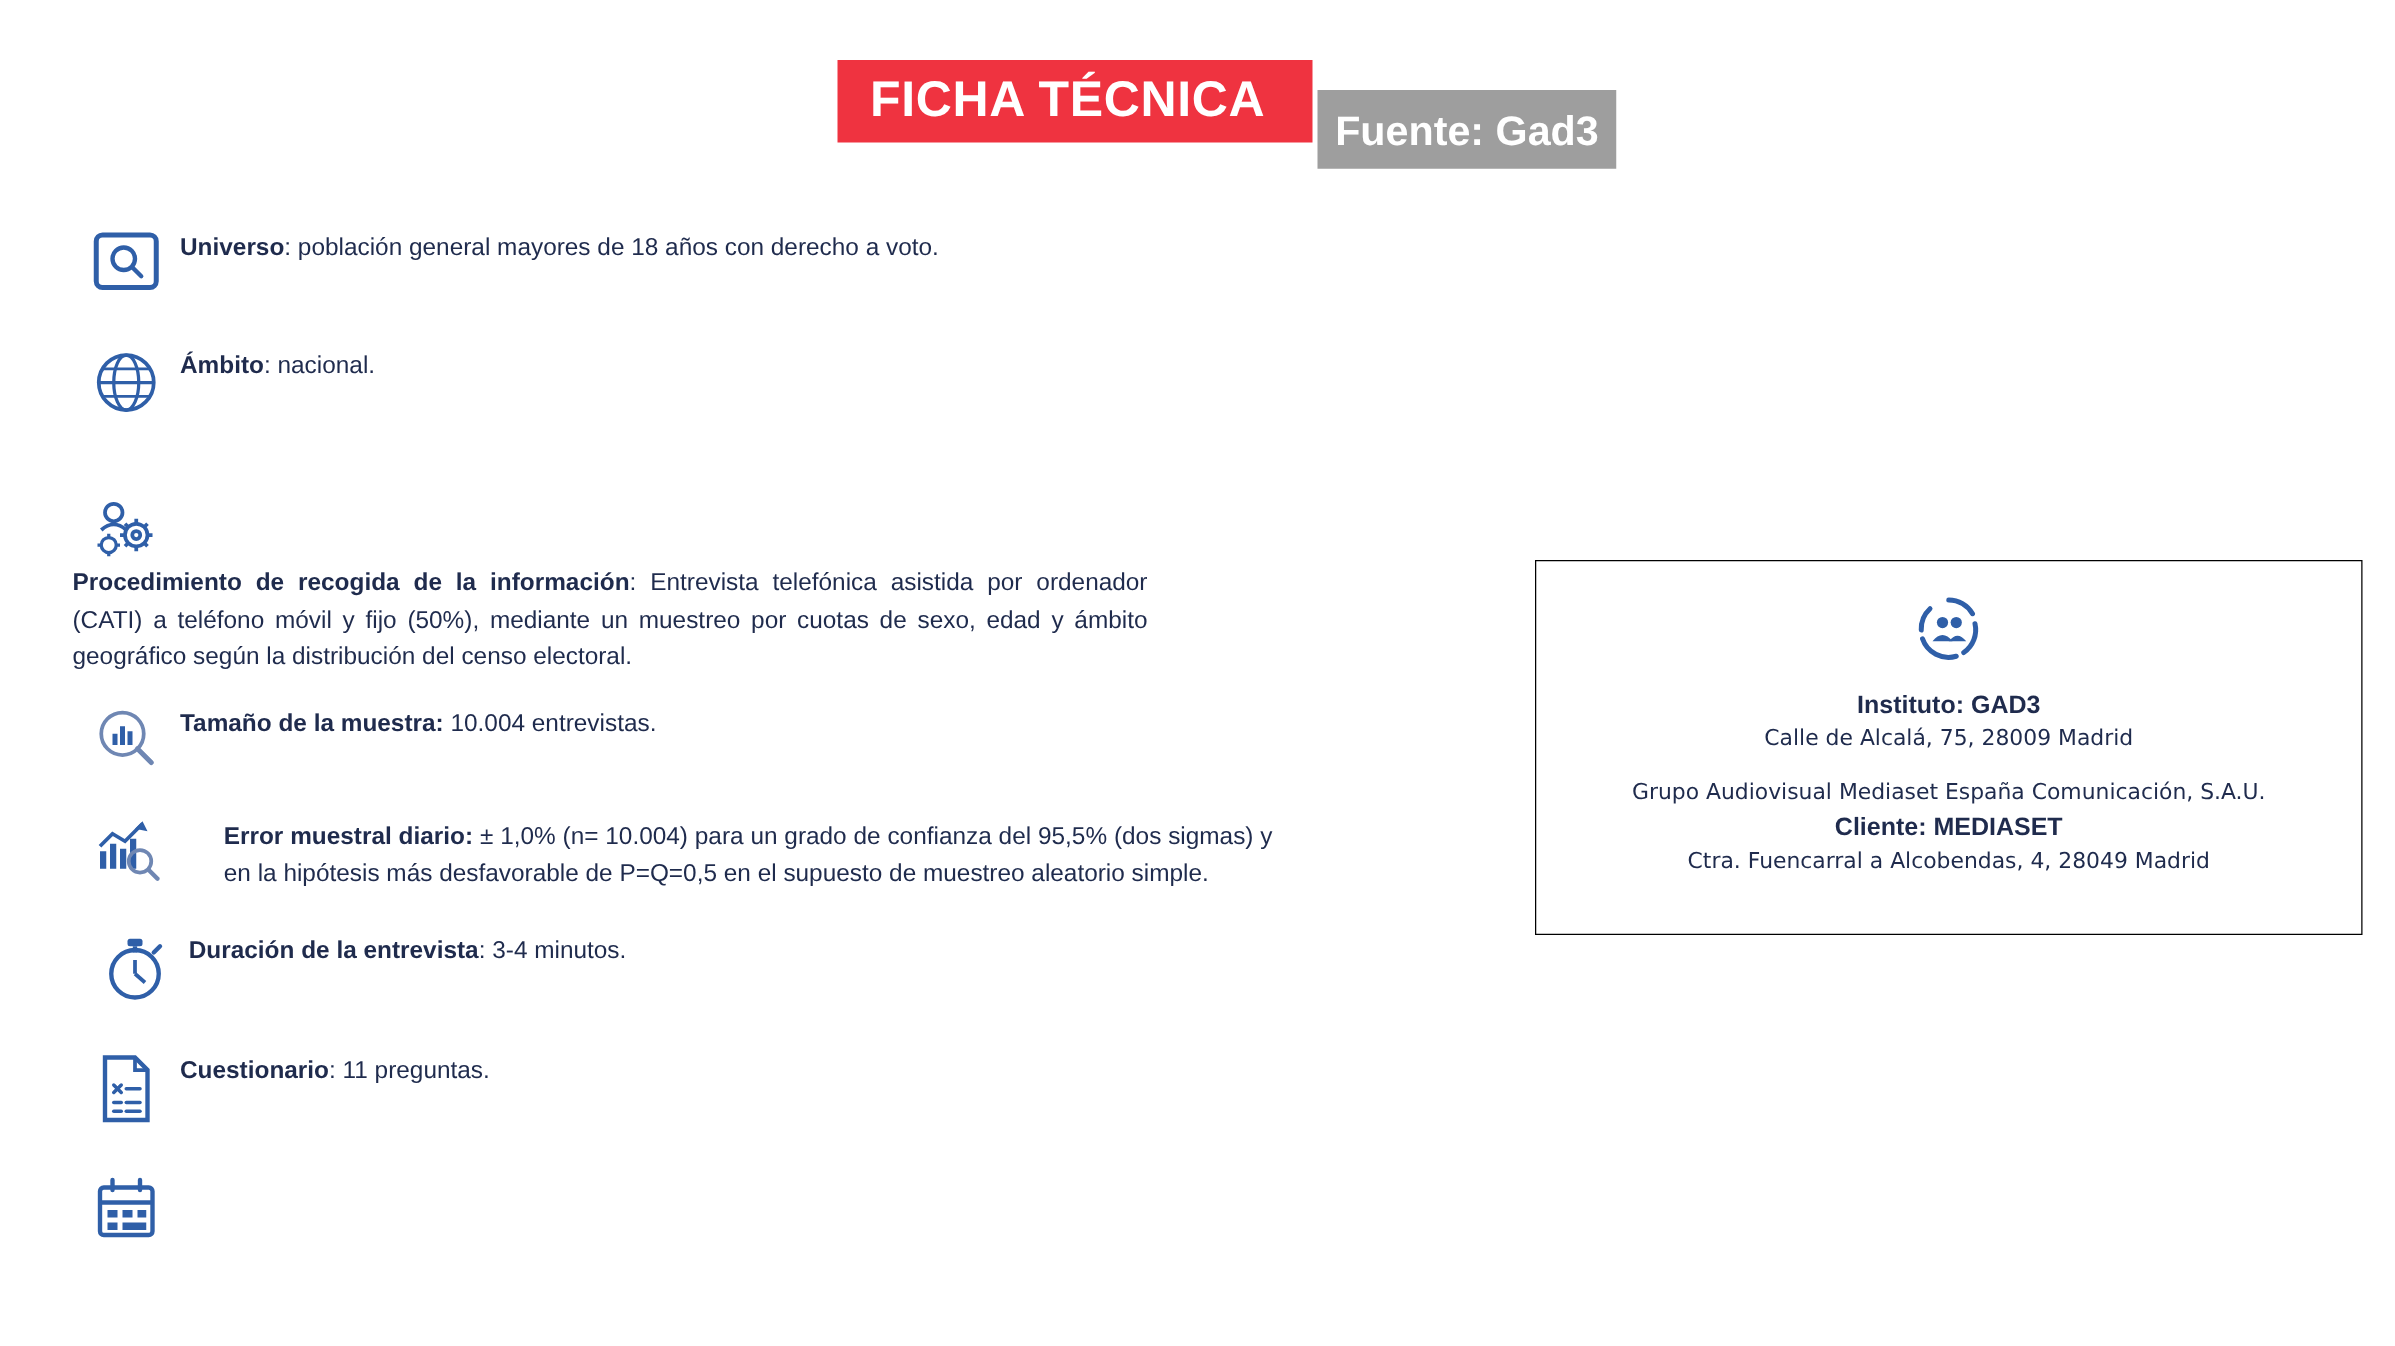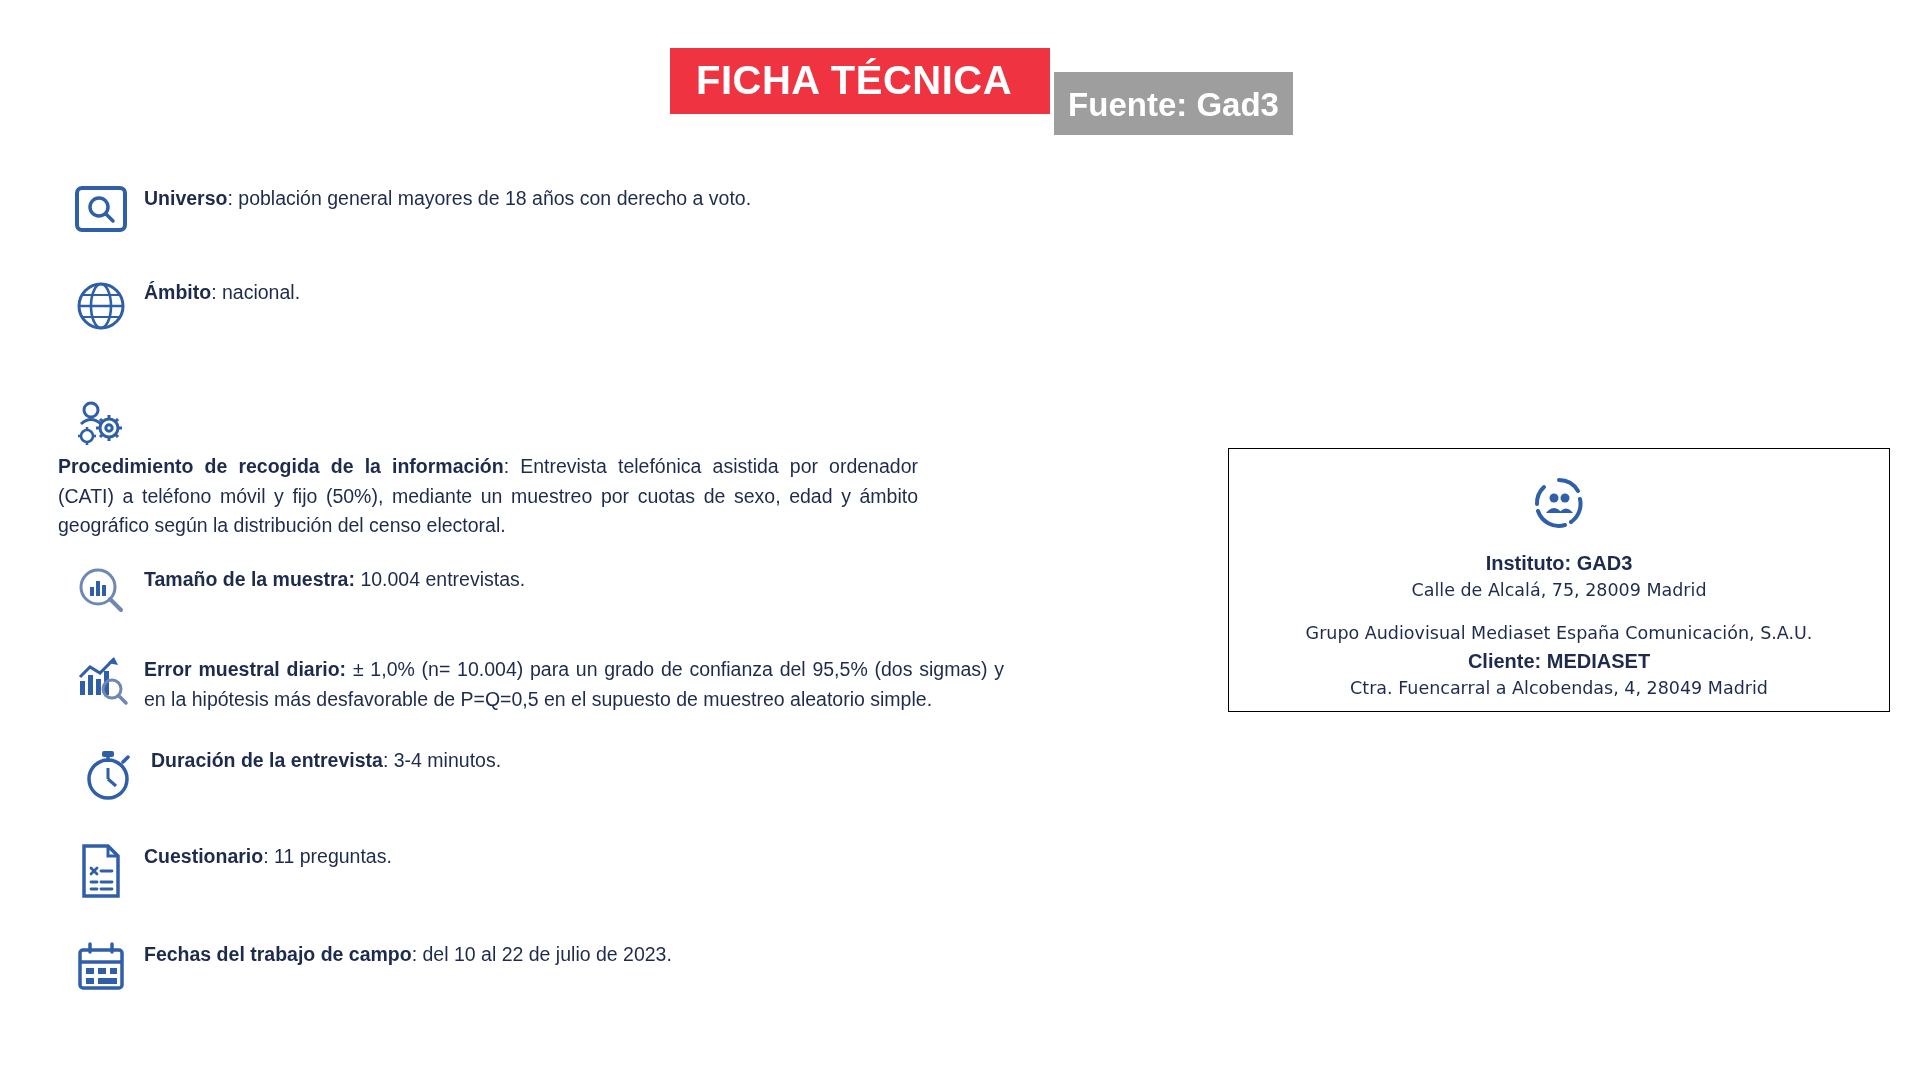--- a/index.html
+++ b/index.html
@@ -71,36 +71,36 @@
     padding-top: 2px;
     width: 860px;
   }
   .text-cell b { font-weight: bold; }
 
   
   .item.i0 { margin-bottom: 42px; }
   .item.i1 { margin-bottom: 38px; }
   .item.i2 { margin-bottom: 22px; flex-direction: column; }
   .item.i3 { margin-bottom: 34px; }
-  .item.i4 { margin-bottom: 30px; }
+  .item.i4 { margin-bottom: 30px; gap: 35px; }
   .item.i5 { margin-bottom: 36px; justify-content: center; }
   .item.i6 { margin-bottom: 38px; }
   .item.i7 { margin-bottom: 0; }
 
   .item.i2 .icon-cell { padding-top: 22px; }
   .item.i3 .icon-cell { padding-top: 0px; }
   .item.i4 .icon-cell { padding-top: 0px; }
 
   
   .info-box {
     position: absolute;
     left: 1228px;
     top: 448px;
     width: 662px;
-    height: 264px;
+    height: 300px;
     border: 1.5px solid #000000;
     box-sizing: border-box;
     text-align: center;
     padding-top: 26px;
   }
   .info-icon { margin-bottom: 16px; }
   .info-line {
     font-size: 19px;
     line-height: 1.45;
     color: #1f2b4d;
@@ -267,23 +267,20 @@
         <line x1="39" y1="4" x2="39" y2="12" stroke="#2f5fa8" stroke-width="3.5" stroke-linecap="round"></line>
         <g fill="#2f5fa8">
           <rect x="13" y="28" width="8" height="6"></rect>
           <rect x="25" y="28" width="8" height="6"></rect>
           <rect x="37" y="28" width="7" height="6"></rect>
           <rect x="13" y="38" width="8" height="6"></rect>
           <rect x="25" y="38" width="19" height="6"></rect>
         </g>
       </svg>
     </div>
-    <div class="text-cell">
-      <b>Fechas del trabajo de campo</b><span>: </span><span>del 10 al 22 de julio de 2023.</span>
-    </div>
   </div>
 
 </div>
 
 <div class="info-box">
   <div class="info-icon">
     <svg width="54" height="54" viewBox="0 0 54 54">
       <path d="M27 5 a22 22 0 0 1 19 11" fill="none" stroke="#2f5fa8" stroke-width="4" stroke-linecap="round"></path>
       <path d="M48 24 a22 22 0 0 1 -9 23" fill="none" stroke="#2f5fa8" stroke-width="4" stroke-linecap="round"></path>
       <path d="M33 50 a22 22 0 0 1 -27 -14" fill="none" stroke="#2f5fa8" stroke-width="4" stroke-linecap="round"></path>

